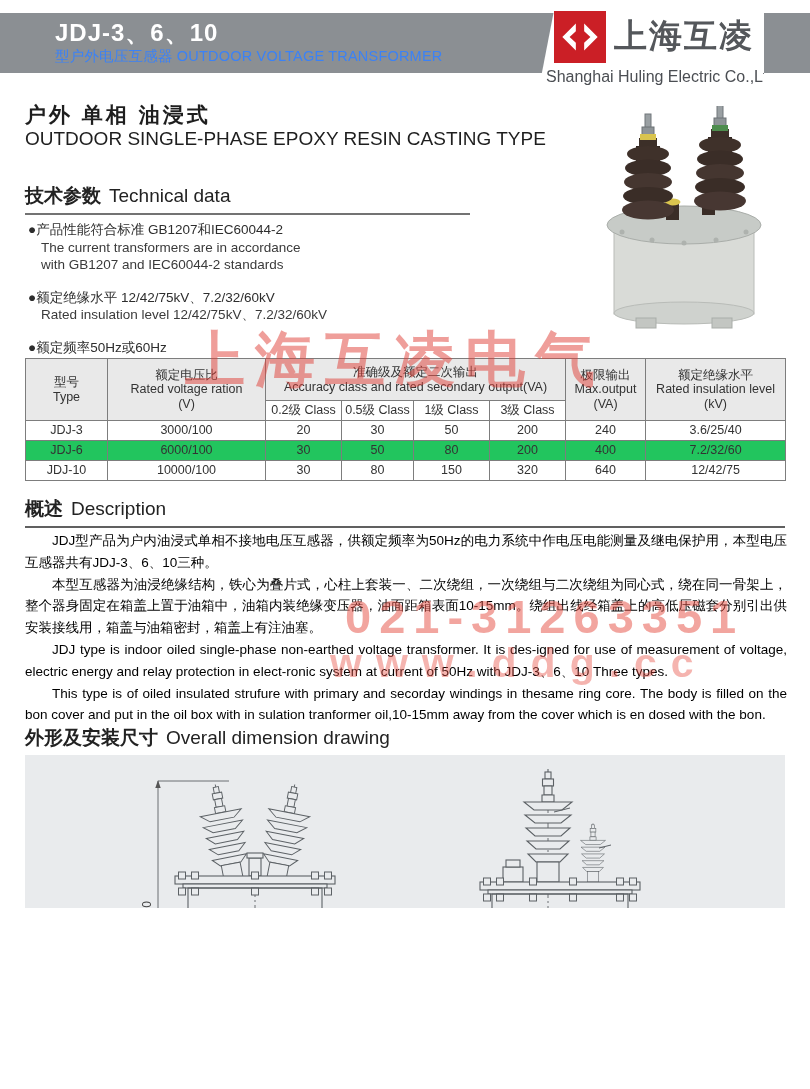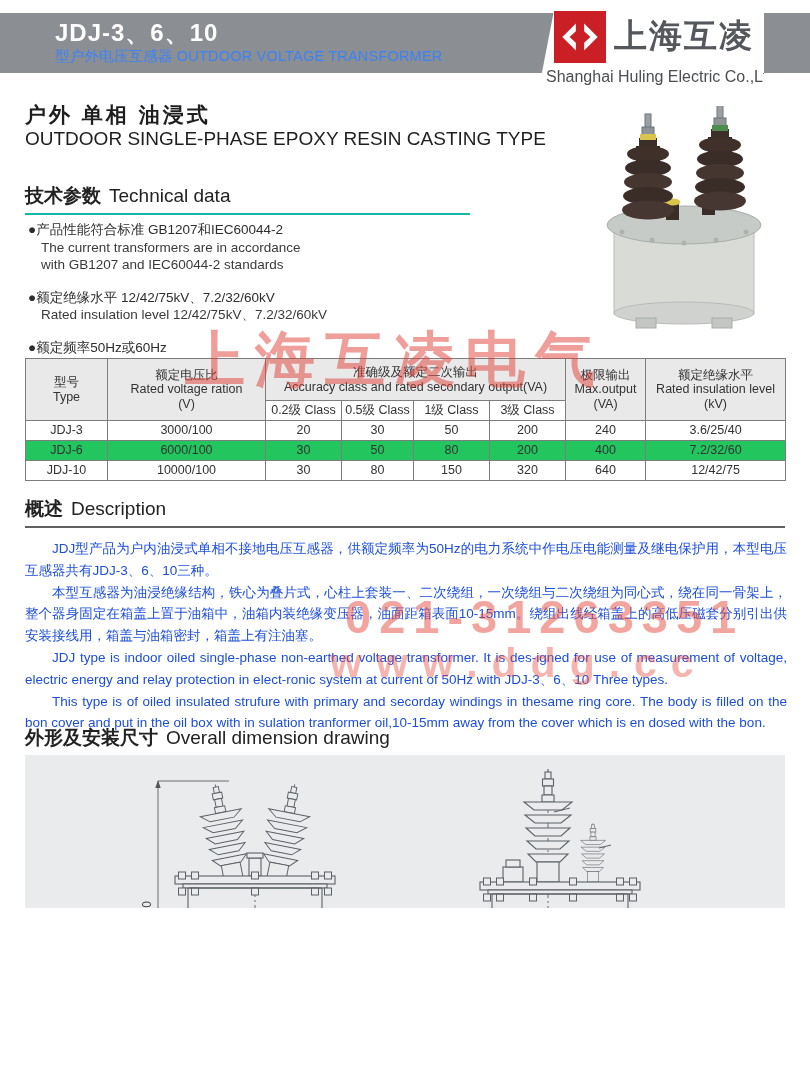--- a/index.html
+++ b/index.html
@@ -17,21 +17,21 @@
   .brand-cn{position:absolute;left:76px;top:14px;font-size:33px;font-weight:bold;color:#54575b;letter-spacing:2px;white-space:nowrap;}
   .brand-en{position:absolute;left:8px;top:68px;font-size:16px;color:#4b4e53;white-space:nowrap;}
   
   .intro-cn{position:absolute;left:25px;top:101px;font-size:21px;font-weight:bold;color:#1e1e1e;letter-spacing:3px;}
   .intro-en{position:absolute;left:25px;top:128px;font-size:19px;color:#1e1e1e;}
   .photo{position:absolute;left:582px;top:106px;width:205px;height:240px;}
   
   .sec{position:absolute;left:25px;padding-bottom:4px;}
   .sec .cn{font-size:19px;font-weight:bold;color:#222;margin-right:8px;}
   .sec .en{font-size:19px;color:#222;}
-  .sec1{top:183px;width:445px;border-bottom:2px solid #14b8a6;}
+  .sec1{top:183px;width:445px;border-bottom:2px solid #737373;}
   .sec2{top:496px;width:760px;border-bottom:2.5px solid #606060;}
   .sec3{top:725px;width:760px;border-bottom:1px solid #14532d;}
   
   .bullets{position:absolute;left:28px;top:221px;font-size:13.5px;line-height:17.5px;color:#2d2d2d;}
   .bullet{margin-bottom:15px;}
   .bullet .en{padding-left:13px;white-space:pre-line;color:#3a3a3a;}
   
   .spec-table{position:absolute;left:25px;top:358px;border-collapse:collapse;table-layout:fixed;width:760px;padding-left:36px;}
   .spec-table td{border:1px solid #7d7d7d;text-align:center;vertical-align:middle;
                  font-size:12.5px;color:#333;white-space:pre-line;line-height:14.5px;padding:0;}
@@ -41,21 +41,21 @@
   .spec-table .r1{height:42px;}
   .spec-table tbody tr{height:20px;}
   .spec-table tbody tr.alt{background:#22c55e;}
   
   .wm{position:absolute;z-index:5;font-weight:bold;pointer-events:none;white-space:nowrap;}
   .wm-center{left:185px;top:320px;font-size:60px;letter-spacing:10px;color:rgba(223,62,54,.5);}
   .wm-phone{left:345px;top:589px;font-size:47px;letter-spacing:8px;color:rgba(230,76,64,.5);}
   .wm-site{left:330px;top:640px;font-size:41px;letter-spacing:14px;color:rgba(230,76,64,.42);}
   
   .desc{position:absolute;left:25px;top:530px;width:762px;font-size:13.5px;line-height:21.8px;
-        color:#1d4ed8;text-align:justify;margin-top:8px;}
+        color:#000000;text-align:justify;}
   .desc p{margin:0;text-indent:2em;}
   
   .draw-box{position:absolute;left:25px;top:755px;width:760px;height:321px;background:#e9ebed;}
 </style>
 </head>
 <body>
 
 <div id="page">
 
   <div class="gray-bar"></div>

